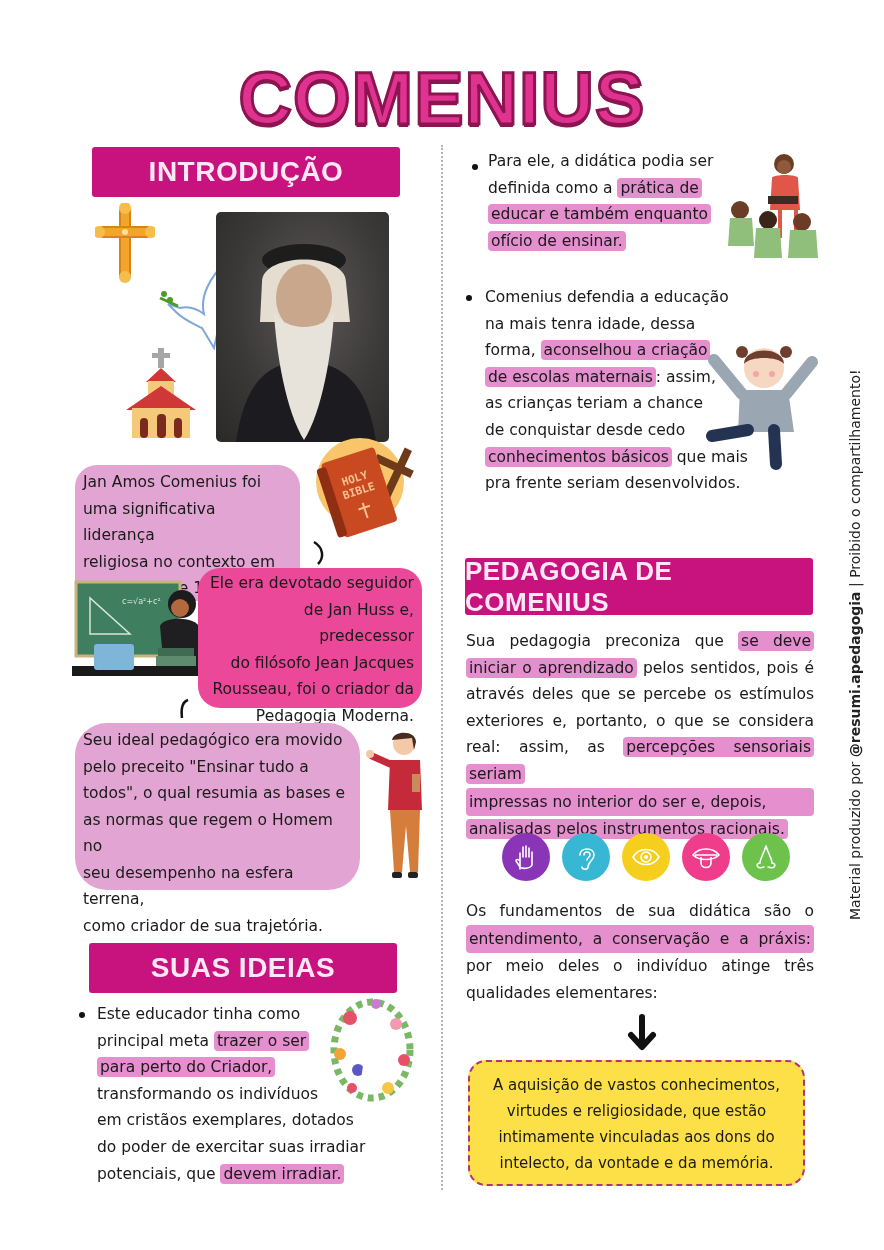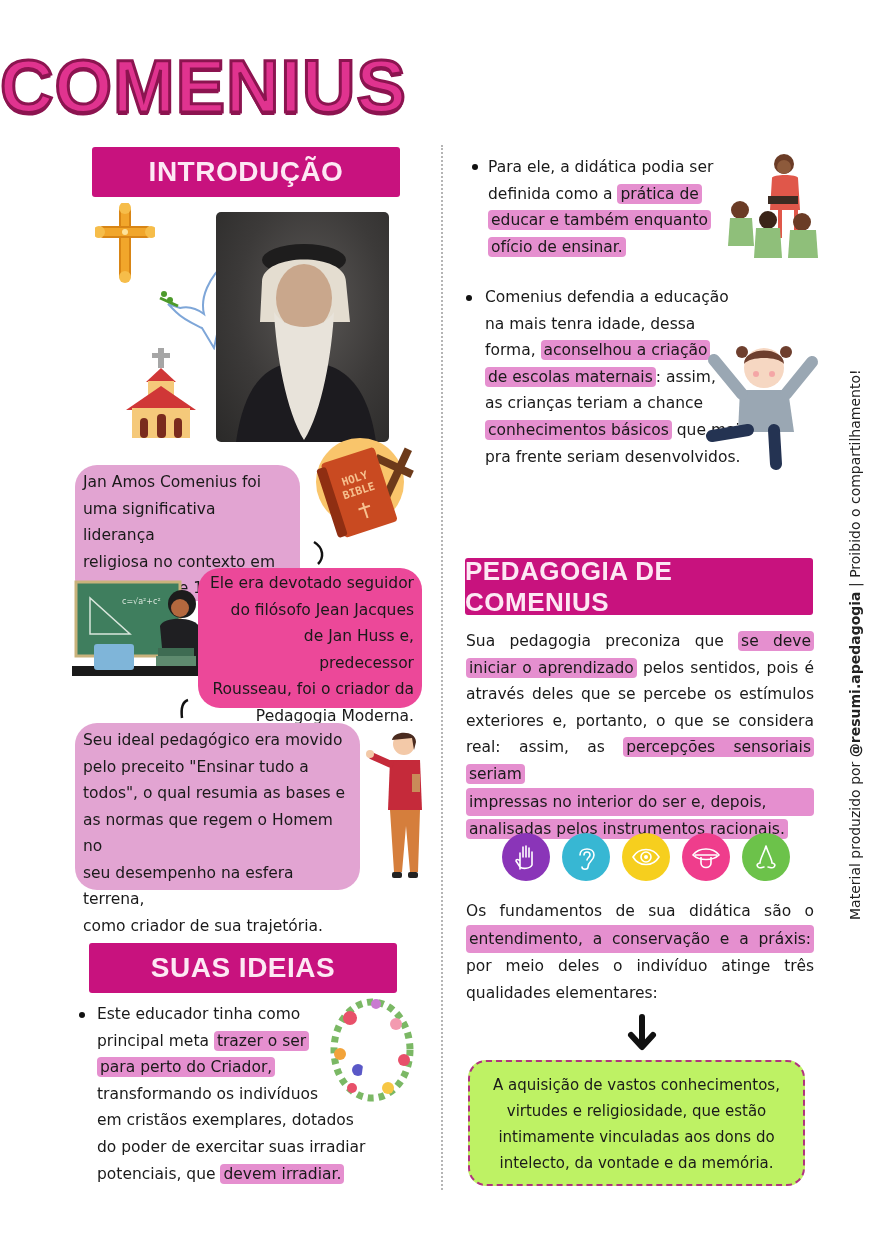--- a/index.html
+++ b/index.html
@@ -1,20 +1,20 @@
 <!DOCTYPE html>
 <html><head>
 <meta charset="utf-8">
 <style>
   * { box-sizing: border-box; margin: 0; padding: 0; }
   html, body { width: 884px; height: 1250px; background: #ffffff; overflow: hidden; }
   body { position: relative; font-family: "DejaVu Sans", sans-serif; color: #1a1a1a; }
 
   .title {
-    position: absolute; left: 0; width: 884px; top: 44px; text-align: left;
+    position: absolute; left: 0; width: 884px; top: 56px; text-align: center;
     font-family: "Liberation Sans", sans-serif; font-weight: 700; font-size: 74px;
     letter-spacing: 1px; color: #e0338f;
     -webkit-text-stroke: 3px #8c1450;
     text-shadow: 0 3px 0 #8c1450;
   }
   .divider {
     position: absolute; left: 441px; top: 145px; height: 1045px; width: 0;
     border-left: 2px dotted #b5b5b5;
   }
 
@@ -33,21 +33,21 @@
 
   .text { position: absolute; font-size: 15.5px; line-height: 26.6px; color: #1a1a1a; }
   .justify { text-align: justify; text-align-last: justify; }
   .hl { background: #e58fcf; border-radius: 4px; padding: 1px 3px; box-decoration-break: clone; -webkit-box-decoration-break: clone; }
 
   .bullet-item { position: absolute; font-size: 15.5px; line-height: 26.6px; }
   .bullet-dot { position: absolute; width: 6px; height: 6px; border-radius: 50%; background: #111; }
 
   .final-box {
     position: absolute; left: 468px; top: 1060px; width: 337px; height: 126px;
-    background: #bef264; border: 2px dashed #b0337e; border-radius: 18px;
+    background: #fde047; border: 2px dashed #b0337e; border-radius: 18px;
     text-align: center; font-size: 15px; line-height: 26px; padding-top: 10px;
   }
   .senses { position: absolute; left: 502px; top: 833px; display: flex; gap: 12px; }
   .sense {
     width: 48px; height: 48px; border-radius: 50%; display: flex; align-items: center; justify-content: center;
   }
   .vertical-credit {
     position: absolute; left: 847px; top: 920px; transform-origin: 0 0; transform: rotate(-90deg);
     white-space: nowrap; font-size: 14px; color: #222; font-family: "DejaVu Sans", sans-serif;
   }
@@ -137,30 +137,30 @@
     <circle cx="108" cy="30" r="9" fill="#b3683e"></circle>
   <path d="M88 48 C92 38 124 38 128 50 L130 92 L92 92 Z" fill="#1f1f22"></path>
   <rect x="0" y="88" width="140" height="10" fill="#1a1a1a"></rect>
   <rect x="22" y="66" width="40" height="26" rx="3" fill="#7fb5d9"></rect>
   <rect x="84" y="78" width="40" height="10" fill="#5e8a6e"></rect>
     <rect x="86" y="70" width="36" height="8" fill="#3e6b52"></rect>
 </svg>
 
 <div class="bubble dark" style="left:198px;top:568px;width:224px;height:140px;padding:2px 8px;border-radius:22px;">
   <div>Ele era devotado seguidor</div>
+  <div>de Jan Huss e, predecessor</div>
   <div>do filósofo Jean Jacques</div>
-  <div>de Jan Huss e, predecessor</div>
   <div>Rousseau, foi o criador da</div>
   <div>Pedagogia Moderna.</div>
 </div>
 <svg style="position:absolute;left:178px;top:698px;" width="14" height="22" viewBox="0 0 14 22">
     <path d="M10 2 C4 4 3 12 4 20" stroke="#111" stroke-width="2.5" fill="none"></path>
   </svg>
 
-<div class="bubble light" style="left:75px;top:723px;width:285px;height:167px;padding:4px 8px;border-radius:22px;">
+<div class="bubble light" style="left:75px;top:723px;width:285px;height:167px;padding:4px 8px;border-radius:32px;">
   <div>Seu ideal pedagógico era movido</div>
   <div>pelo preceito "Ensinar tudo a</div>
   <div>todos", o qual resumia as bases e</div>
   <div>as normas que regem o Homem no</div>
   <div>seu desempenho na esfera terrena,</div>
   <div>como criador de sua trajetória.</div>
 </div>
 
 <svg style="position:absolute;left:366px;top:730px;" width="64" height="152" viewBox="0 0 64 152">
   <circle cx="38" cy="14" r="11" fill="#f3c9a8"></circle>
@@ -195,21 +195,21 @@
   <div>Este educador tinha como</div>
   <div><span>principal meta</span> <span class="hl">trazer o ser</span></div>
   <div><span class="hl">para perto do Criador,</span></div>
   <div>transformando os indivíduos</div>
   <div>em cristãos exemplares, dotados</div>
   <div>do poder de exercitar suas irradiar</div>
   <div><span>potenciais, que</span> <span class="hl">devem irradiar.</span></div>
 </div>
 
 <div class="bullet-dot" style="left:472px;top:164px;"></div>
-<div class="bullet-item" style="left:488px;top:154px;width:250px;">
+<div class="bullet-item" style="left:488px;top:148px;width:250px;">
   <div>Para ele, a didática podia ser</div>
   <div><span>definida como a</span> <span class="hl">prática de</span></div>
   <div><span class="hl">educar e também enquanto</span></div>
   <div><span class="hl">ofício de ensinar.</span></div>
 </div>
 
 <svg style="position:absolute;left:722px;top:150px;" width="100" height="112" viewBox="0 0 100 112">
   <circle cx="62" cy="14" r="10" fill="#6b3c26"></circle>
     <circle cx="62" cy="17" r="7" fill="#8d5a3b"></circle>
   <path d="M50 28 C50 24 76 24 76 28 L78 60 L48 60 Z" fill="#e0574a"></path>
@@ -224,20 +224,21 @@
     <path d="M68 80 L94 80 L96 108 L66 108 Z" fill="#8fbf7a"></path>
 </svg>
 
 <div class="bullet-dot" style="left:466px;top:295px;"></div>
 <div class="bullet-item" style="left:485px;top:284px;width:270px;">
   <div>Comenius defendia a educação</div>
   <div>na mais tenra idade, dessa</div>
   <div><span>forma,</span> <span class="hl">aconselhou a criação</span></div>
   <div><span class="hl">de escolas maternais</span><span>: assim,</span></div>
   <div>as crianças teriam a chance</div>
+  <div>de conquistar desde cedo</div>
   <div><span class="hl">conhecimentos básicos</span><span> que mais</span></div>
   <div>pra frente seriam desenvolvidos.</div>
 </div>
 
 <svg style="position:absolute;left:704px;top:340px;" width="118" height="130" viewBox="0 0 118 130">
   <circle cx="60" cy="28" r="20" fill="#f6d7c2"></circle>
     <path d="M40 24 C40 6 80 6 80 24 C74 16 46 16 40 24 Z" fill="#6e3f2e"></path>
   <circle cx="38" cy="12" r="6" fill="#6e3f2e"></circle>
     <circle cx="82" cy="12" r="6" fill="#6e3f2e"></circle>
   <circle cx="52" cy="34" r="3" fill="#f4a6a6"></circle>

